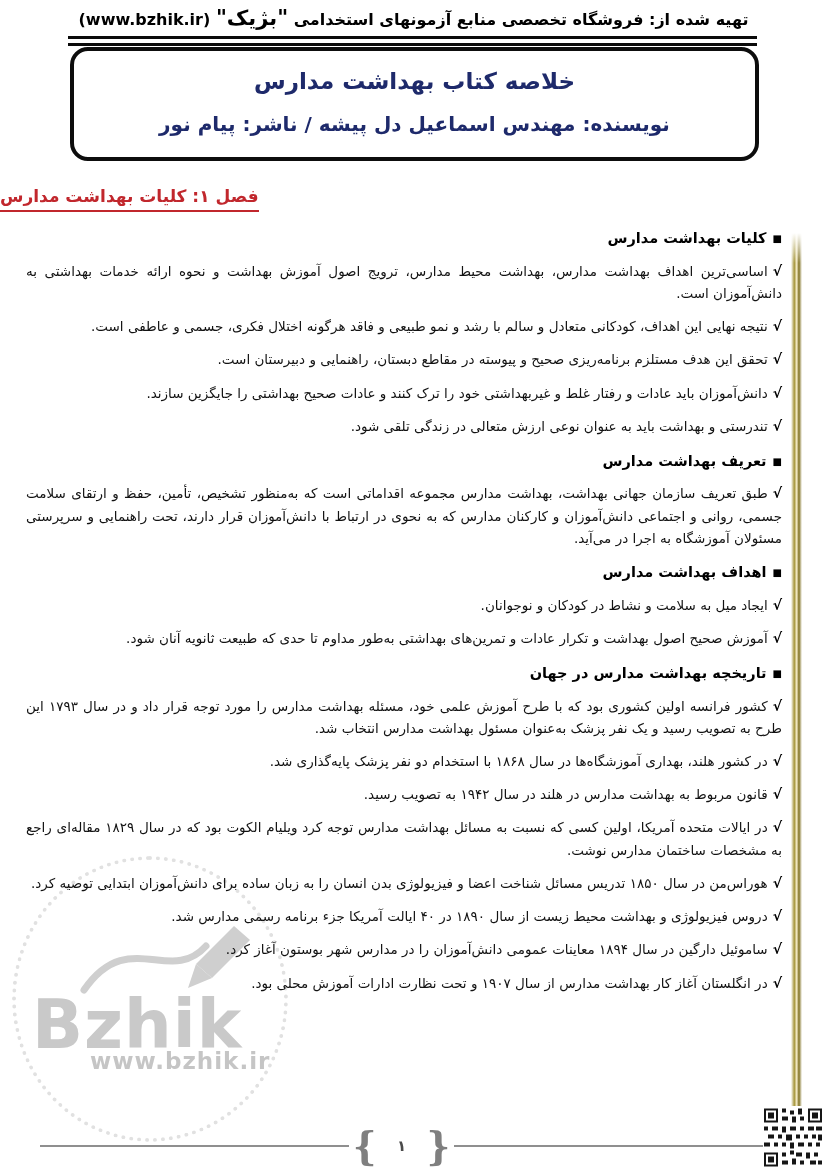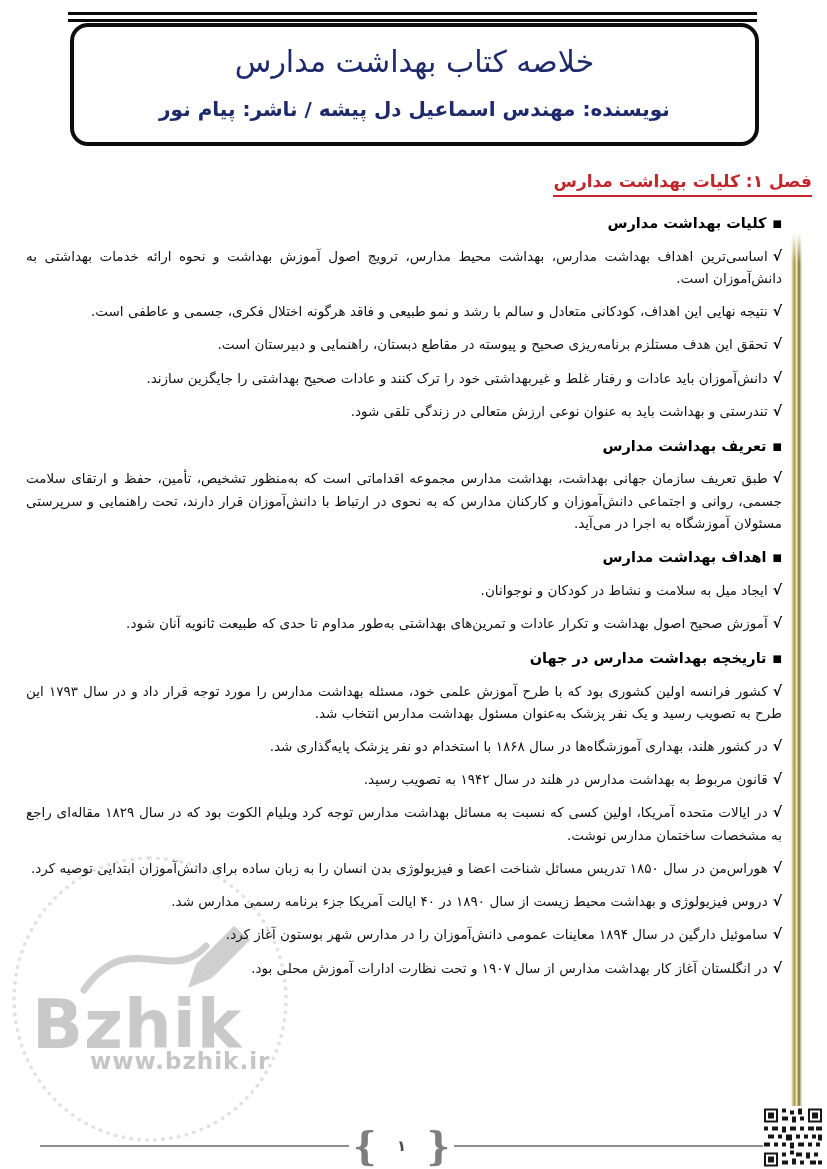--- a/index.html
+++ b/index.html
@@ -18,27 +18,27 @@
     margin:6px 70px 0 68px; height:4px;
     border-top:3.5px solid #0a0a0a; border-bottom:3.5px solid #0a0a0a;
   }
 
   
   .title-box{
     position:relative; z-index:2;
     margin:1px 68px 0 70px; border:4.5px solid #0d0d0d; border-radius:18px;
     background:#fff; padding:17px 10px 21px; text-align:center;
   }
-  .title-line1{font-size:30px; font-weight:normal; color:#1e2a6b;}
+  .title-line1{font-size:23px; font-weight:bold; color:#1e2a6b;}
   .title-line2{font-size:20px; font-weight:bold; color:#1e2a6b; margin-top:18px;}
 
   
   .chapter{
     position:relative; z-index:2;
-    margin:25px 15px 15px 0; text-align:right;
+    margin:25px 15px 15px 0; text-align:left;
   }
   .chapter span{
     display:inline-block; font-size:17px; font-weight:bold; color:#c1272d;
     border-bottom:2.5px solid #c1272d; padding-bottom:4px;
   }
 
   
   .body{
     position:relative; z-index:2;
     margin:0 45px 0 26px; font-size:13.5px; line-height:1.63;
@@ -119,20 +119,23 @@
         <path d="M118 52 L110 76 L134 66 Z" fill="#cfcfcf"></path>
       </svg>
     </div>
     <div class="wm-logo">Bzhik</div>
     <div class="wm-url">www.bzhik.ir</div>
   </div>
 
   <div class="stripe"></div>
 
   <div class="hdr">
+    <div class="hdr-line rtl">
+      <span>تهیه شده از: فروشگاه تخصصی منابع آزمونهای استخدامی </span><span class="brand">"بژیک"</span><span> (www.bzhik.ir)</span>
+    </div>
     <div class="double-rule"></div>
   </div>
 
   <div class="title-box rtl">
     <div class="title-line1">خلاصه کتاب بهداشت مدارس</div>
     <div class="title-line2">نویسنده: مهندس اسماعیل دل پیشه  /  ناشر: پیام نور</div>
   </div>
 
   <div class="chapter rtl">
     <span>فصل ۱: کلیات بهداشت مدارس</span>

